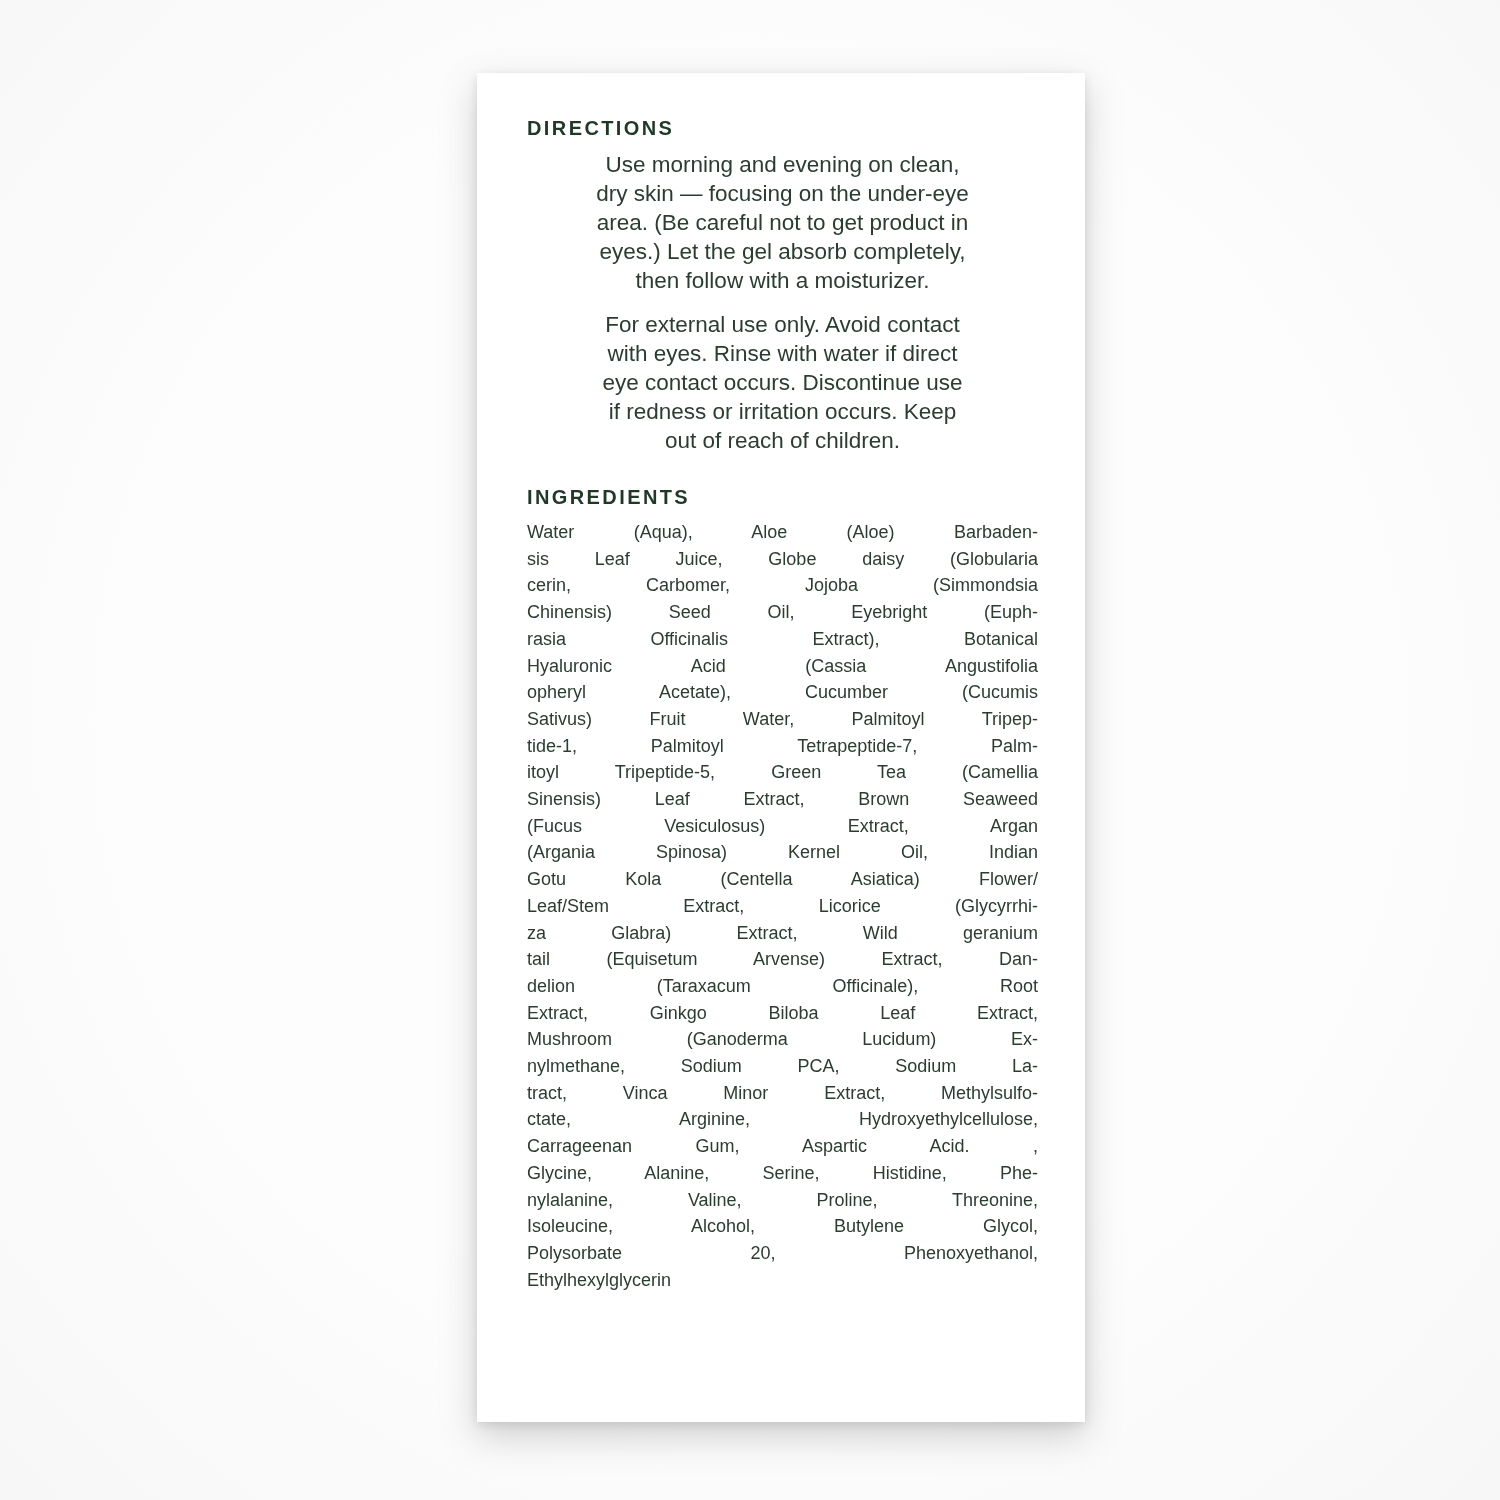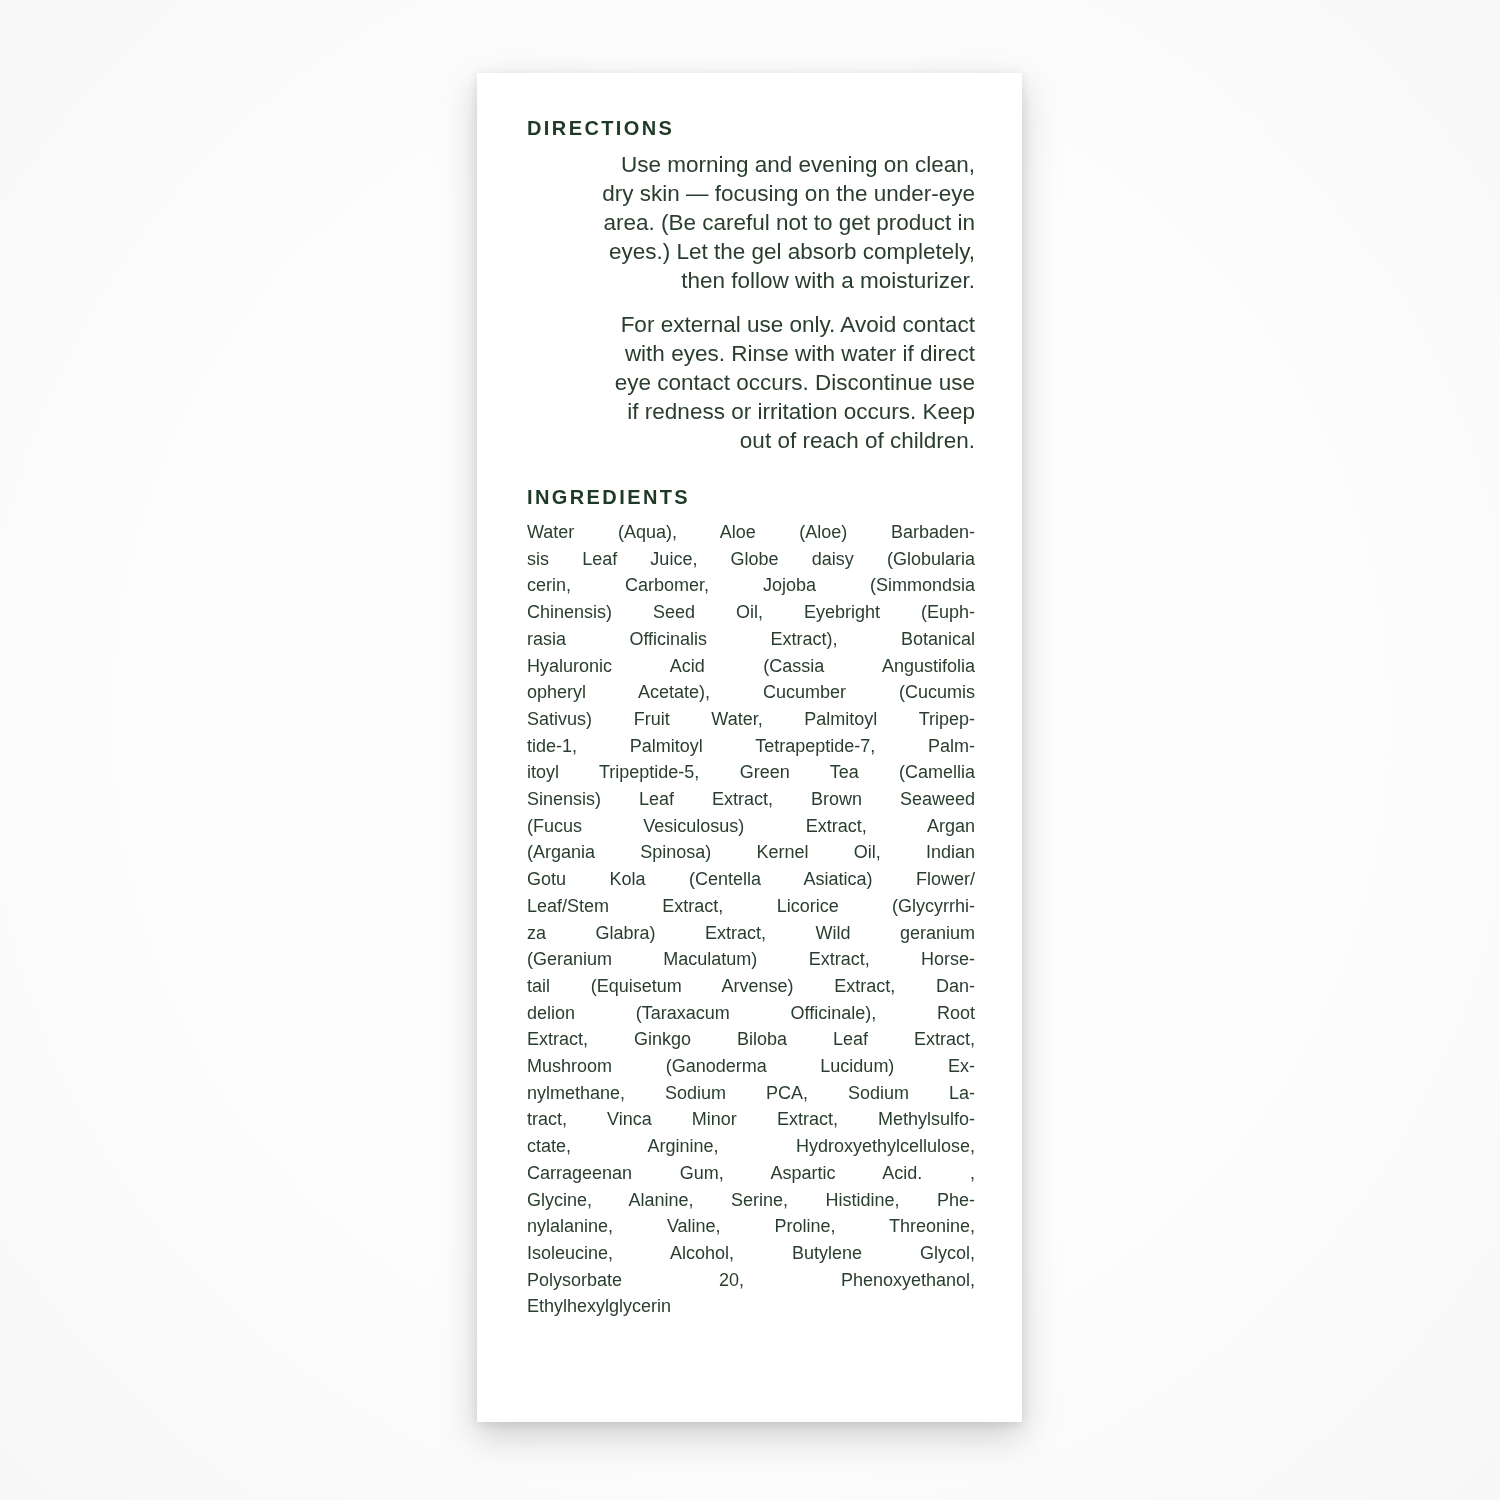--- a/index.html
+++ b/index.html
@@ -16,21 +16,21 @@
     position: relative;
     width: 1500px;
     height: 1500px;
     overflow: hidden;
     background: radial-gradient(ellipse at 50% 48%, #fdfdfd 55%, #f7f7f7 100%);
   }
   .panel {
     position: absolute;
     left: 477px;
     top: 73px;
-    width: 545px;
+    width: 608px;
     height: 1349px;
     box-sizing: border-box;
     padding: 42px 47px 0 50px;
     background: var(--panel, #ffffff);
     box-shadow:
       0 14px 34px rgba(90, 95, 90, 0.28),
       0 3px 10px rgba(0, 0, 0, 0.10);
   }
   .section-heading {
     margin: 0 0 9px 0;
@@ -44,21 +44,21 @@
     margin-top: 29px;
   }
   .body-copy {
     font-size: 22.5px;
     color: var(--body, #2a3e30);
     margin: 0;
   }
   .directions-para .line {
     line-height: 29px;
     white-space: pre;
-    text-align: right;
+    text-align: center;
   }
   .para-gap {
     margin-bottom: 15px;
   }
   .ingredients-para .line {
     font-size: 18px;
     line-height: 26.7px;
     text-align: justify;
     text-align-last: justify;
   }
@@ -102,21 +102,20 @@
         <div class="line">opheryl Acetate), Cucumber (Cucumis</div>
         <div class="line">Sativus) Fruit Water, Palmitoyl Tripep-</div>
         <div class="line">tide-1, Palmitoyl Tetrapeptide-7, Palm-</div>
         <div class="line">itoyl Tripeptide-5, Green Tea (Camellia</div>
         <div class="line">Sinensis) Leaf Extract, Brown Seaweed</div>
         <div class="line">(Fucus Vesiculosus) Extract, Argan</div>
         <div class="line">(Argania Spinosa) Kernel Oil, Indian</div>
         <div class="line">Gotu Kola (Centella Asiatica) Flower/</div>
         <div class="line">Leaf/Stem Extract, Licorice (Glycyrrhi-</div>
         <div class="line">za Glabra) Extract, Wild geranium</div>
-        <div class="line">(Geranium Maculatum) Extract, Horse-</div>
         <div class="line">tail (Equisetum Arvense) Extract, Dan-</div>
         <div class="line">delion (Taraxacum Officinale), Root</div>
         <div class="line">Extract, Ginkgo Biloba Leaf Extract,</div>
         <div class="line">Mushroom (Ganoderma Lucidum) Ex-</div>
         <div class="line">nylmethane, Sodium PCA, Sodium La-</div>
         <div class="line">tract, Vinca Minor Extract, Methylsulfo-</div>
         <div class="line">ctate, Arginine, Hydroxyethylcellulose,</div>
         <div class="line">Carrageenan Gum, Aspartic Acid. ,</div>
         <div class="line">Glycine, Alanine, Serine, Histidine, Phe-</div>
         <div class="line">nylalanine, Valine, Proline, Threonine,</div>

